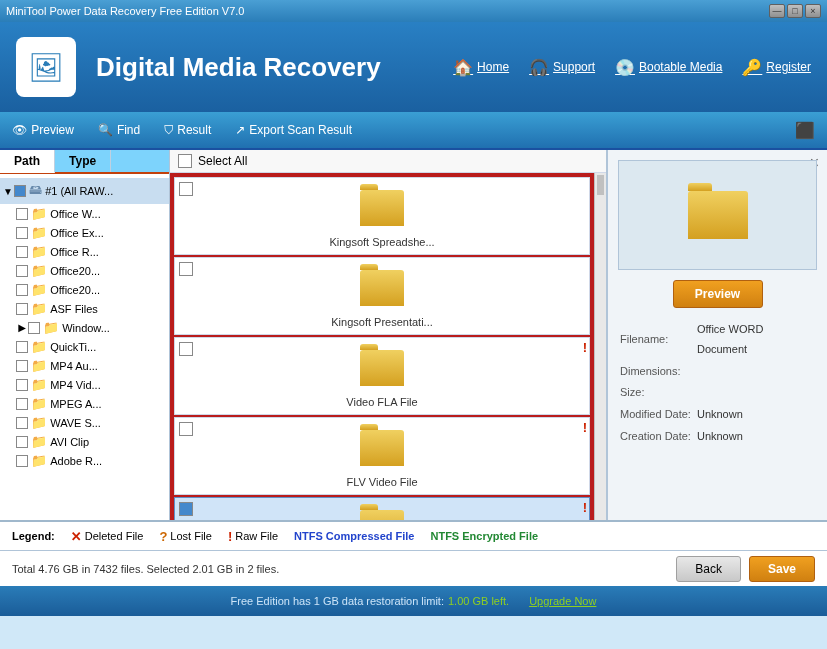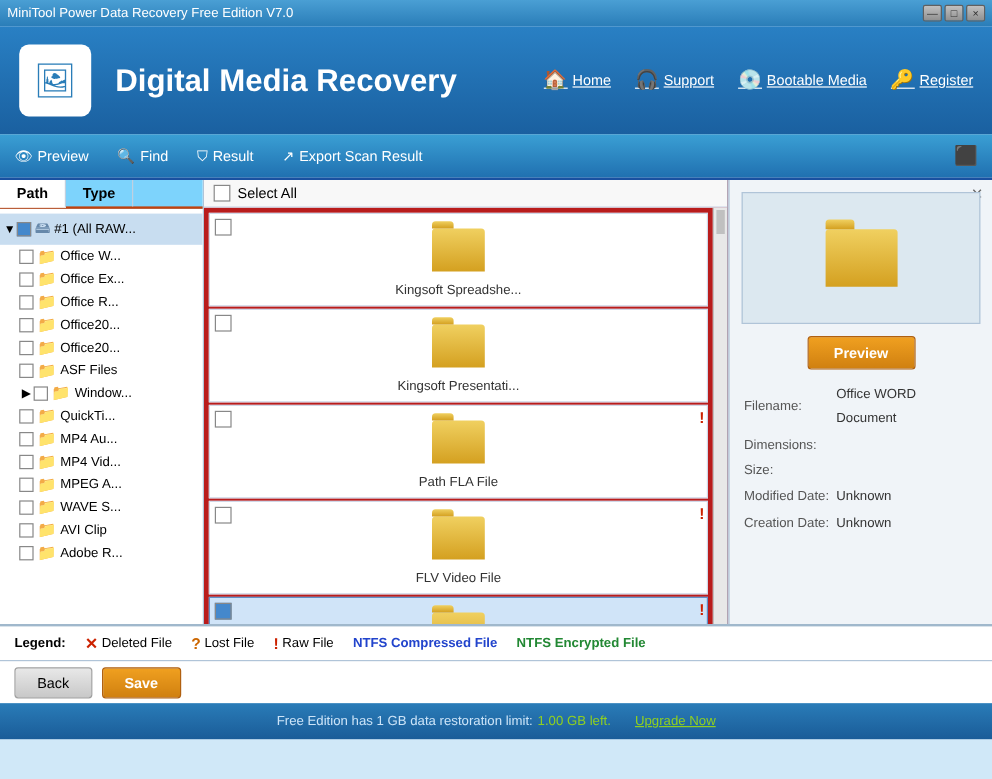--- a/index.html
+++ b/index.html
@@ -517,21 +517,21 @@
           </div>
           <span class="file-name">Kingsoft Presentati...</span>
         </div>
 
         <div class="file-item">
           <div class="file-cb"></div>
           <span class="raw-indicator">!</span>
           <div class="file-icon">
             <div class="folder-big"></div>
           </div>
-          <span class="file-name">Path FLA File</span>
+          <span class="file-name">Video FLA File</span>
         </div>
 
         <div class="file-item">
           <div class="file-cb"></div>
           <span class="raw-indicator">!</span>
           <div class="file-icon">
             <div class="folder-big"></div>
           </div>
           <span class="file-name">FLV Video File</span>
         </div>
@@ -617,20 +617,21 @@
   </div>
   <div class="legend-item">
     <span class="legend-ntfs-c">NTFS Compressed File</span>
   </div>
   <div class="legend-item">
     <span class="legend-ntfs-e">NTFS Encrypted File</span>
   </div>
 </div>
 
 <div class="status-bar">
+  <span class="status-text">Total 4.76 GB in 7432 files.  Selected 2.01 GB in 2 files.</span>
   <button class="back-btn">Back</button>
   <button class="save-btn">Save</button>
 </div>
 
 <div class="footer">
   <span>Free Edition has 1 GB data restoration limit:</span>
   <span style="color:#90d020;">1.00 GB left.</span>
   <span class="footer-upgrade">Upgrade Now</span>
 </div>
 

